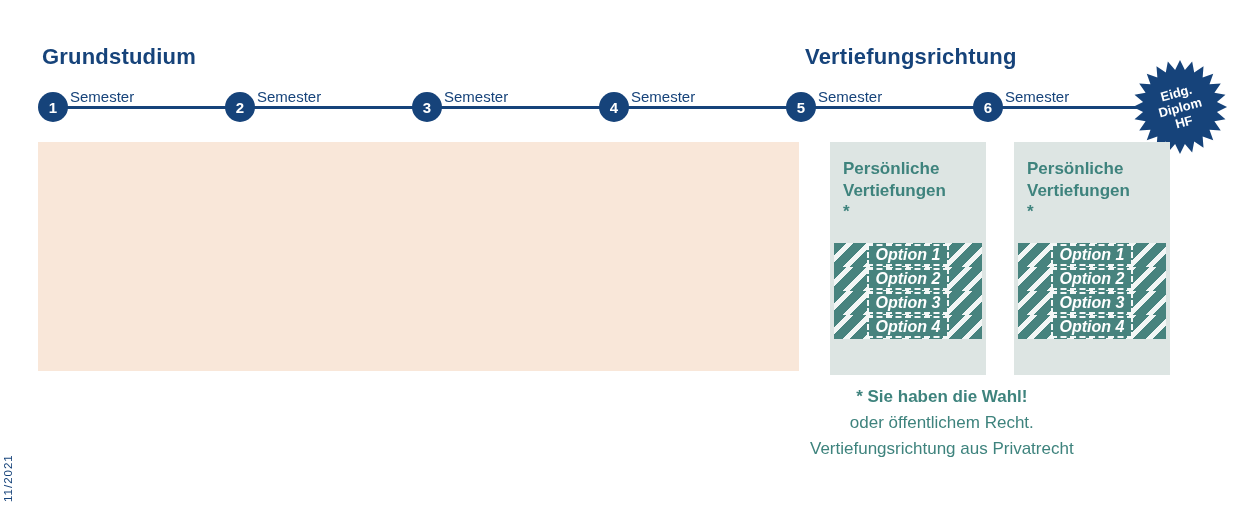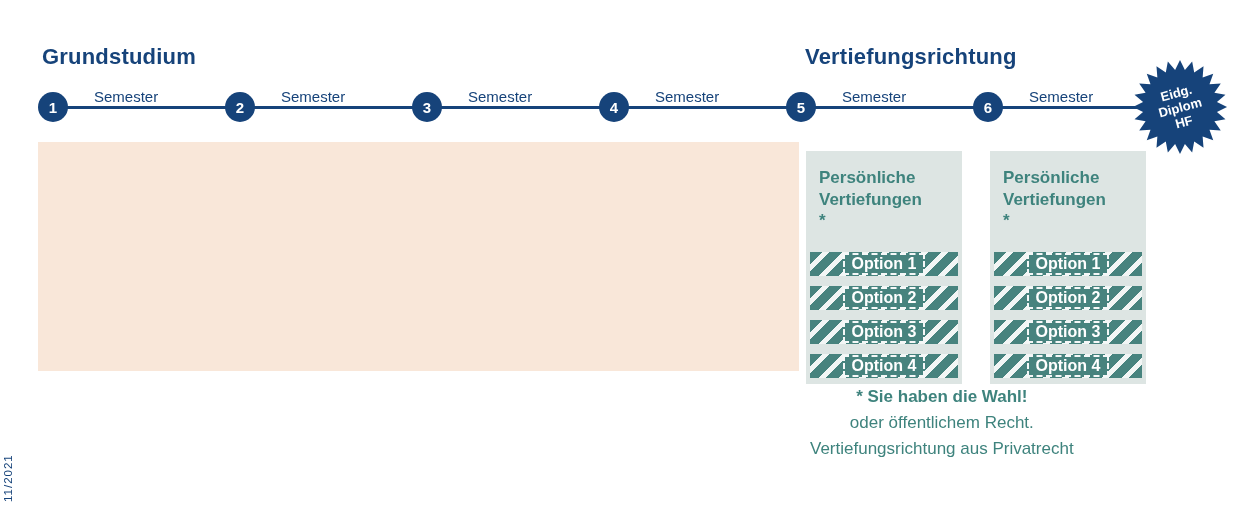--- a/index.html
+++ b/index.html
@@ -23,37 +23,37 @@
   .title-left{left:42px;}
   .title-right{left:805px;}
 
   .timeline-line{position:absolute;left:53px;top:106px;width:1097px;height:3px;background:var(--navy);}
   .step-circle{
     position:absolute;top:92px;width:30px;height:30px;border-radius:50%;
     background:var(--navy);color:#fff;font-weight:bold;font-size:15px;
     display:flex;align-items:center;justify-content:center;
   }
   .step-label{
-    position:absolute;top:88px;font-size:15px;color:var(--navy);white-space:nowrap;margin-left:24px;
+    position:absolute;top:88px;font-size:15px;color:var(--navy);white-space:nowrap;
   }
 
   .grund-box{position:absolute;left:38px;top:142px;width:761px;height:229px;background:var(--peach);}
   .grund-text{
     position:absolute;left:24px;top:85px;font-size:18px;font-weight:bold;
     color:var(--orange);line-height:25px;white-space:nowrap;
   }
 
-  .vbox{position:absolute;top:151px;width:156px;height:233px;background:var(--boxbg);}
+  .vbox{position:absolute;top:142px;width:156px;height:233px;background:var(--boxbg);margin-left:24px;}
   .vbox-1{left:806px;}
   .vbox-2{left:990px;}
   .vbox-title{
     margin:16px 10px 0 13px;font-size:17px;font-weight:bold;color:var(--teal-text);line-height:22px;
   }
   .vbox-star{margin:0 0 0 13px;font-size:17px;font-weight:bold;color:var(--teal-text);line-height:20px;}
-  .options{position:absolute;left:4px;right:4px;top:101px;display:flex;flex-direction:column;gap:10px;}
+  .options{position:absolute;left:4px;right:4px;top:101px;display:flex;flex-direction:column;gap:0;font-style:italic;}
   .option-bar{
     height:24px;display:flex;align-items:center;justify-content:center;
     background:repeating-linear-gradient(135deg,var(--teal) 0 9px,var(--stripe) 9px 14px);
   }
   .option-label{
     background:var(--teal);color:#fff;font-weight:bold;font-size:16px;
     padding:0 7px;border:2px dashed rgba(255,255,255,.95);line-height:18px;white-space:nowrap;
   }
 
   .footnote{position:absolute;left:810px;top:384px;font-size:17px;line-height:26px;color:var(--teal-text);text-align:center;}

